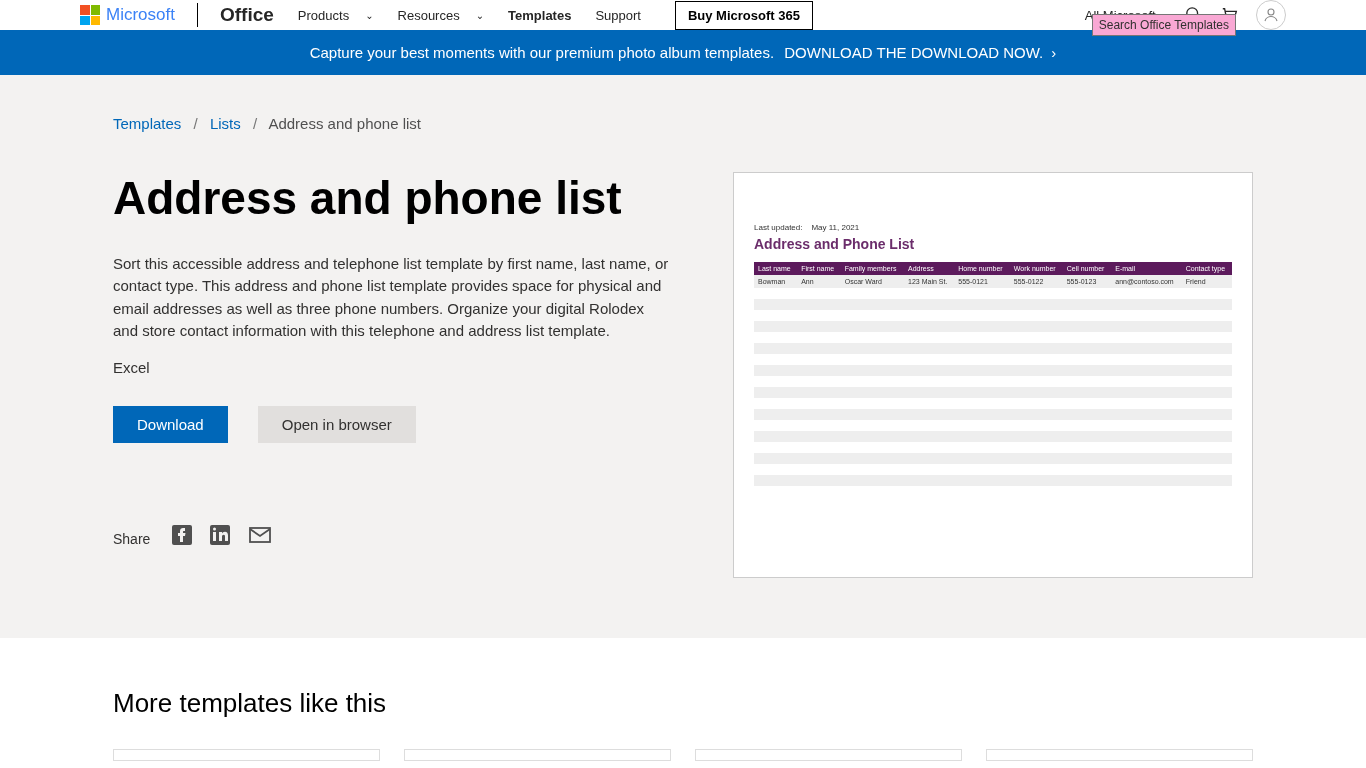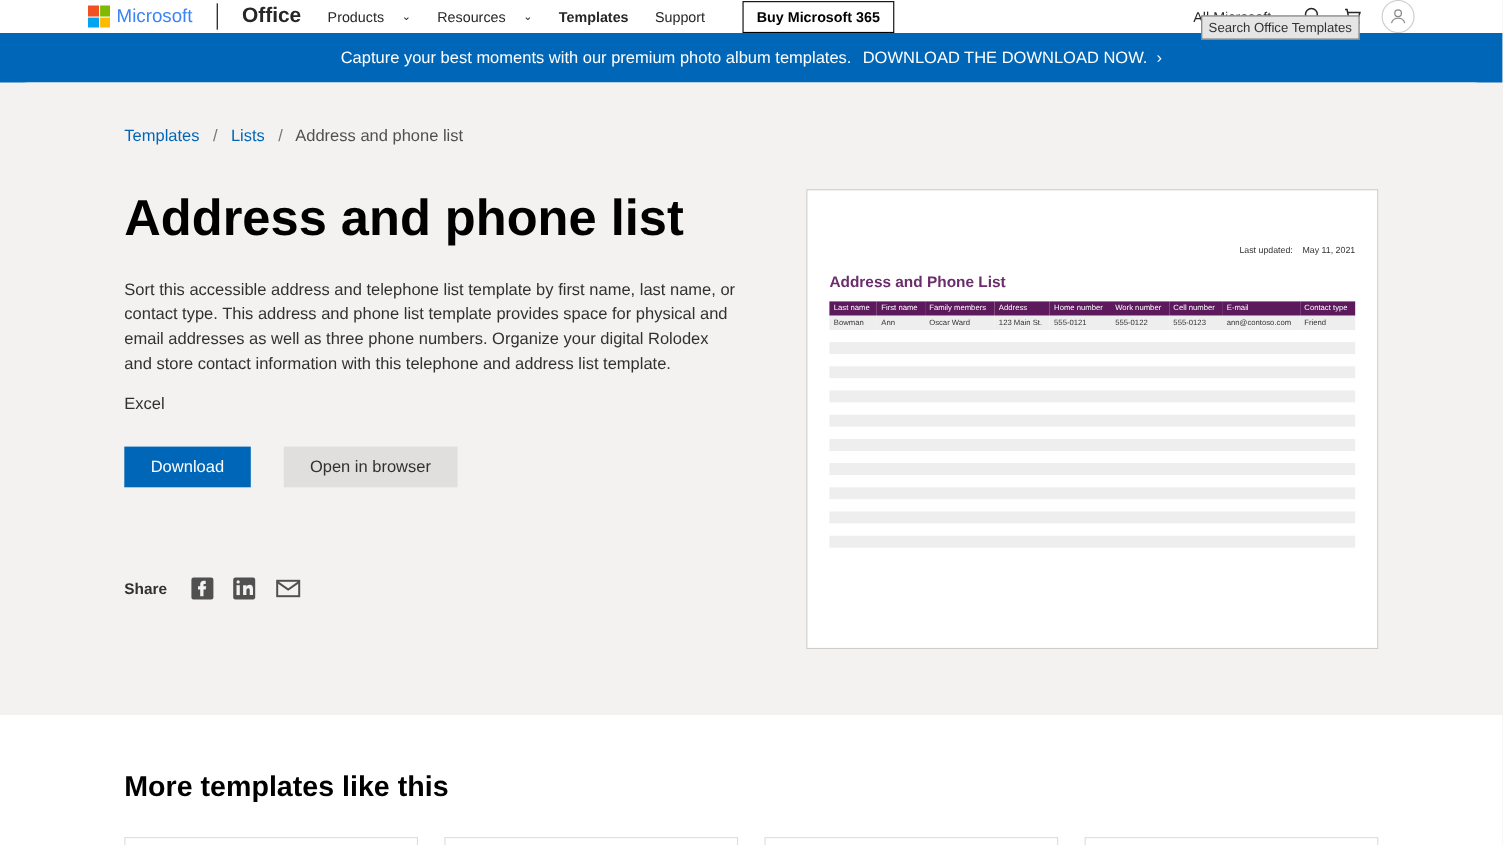--- a/index.html
+++ b/index.html
@@ -16,55 +16,55 @@
   .office-label { font-size:19px; font-weight:700; color:#262626; margin-right: 24px; }
   .nav { display:flex; gap:24px; align-items:center; }
   .nav a { color:#262626; font-size:13px; text-decoration:none; display:flex; align-items:center; gap:16px; }
   .nav a.bold { font-weight:600; }
   .chev { font-size:10px; }
   .buy-btn { border:1.5px solid #000; padding:6px 12px; font-size:13px; font-weight:600; background:#fff; margin-left:10px; }
   .top-right { position:absolute; right:80px; top:0; height:30px; display:flex; align-items:center; gap:16px; color:#262626; font-size:13px; }
   .top-right .allms { display:flex; align-items:center; gap:4px; cursor:pointer; }
   .icon-btn { width:20px; height:20px; display:flex; align-items:center; justify-content:center; cursor:pointer; }
   .avatar-circle { width:30px; height:30px; border-radius:50%; border:1px solid #ccc; display:flex; align-items:center; justify-content:center; }
-  .search-tooltip { position:absolute; top:14px; right:80px; transform:translateX(-50px); background:#e5e5e5; border:1px solid #767676; font-size:12px; padding:3px 6px; white-space:nowrap; z-index:5; }
+  .search-tooltip { position:absolute; top:14px; right:80px; transform:translateX(-50px); background:#f9a8d4; border:1px solid #767676; font-size:12px; padding:3px 6px; white-space:nowrap; z-index:5; }
   .banner { background:#0067b8; color:#fff; text-align:center; padding:14px 0; font-size:15px; }
   .banner .dl { font-weight:400; margin-left:6px; }
   .banner .arrow { margin-left:4px; }
   .content { background:#f3f2f1; padding: 40px 0 60px; border-radius: 26px; }
   .inner { max-width:1160px; margin:0 auto; padding:0 10px; }
   .breadcrumb { font-size:15px; margin-bottom:40px; }
   .breadcrumb a { color:#0067b8; text-decoration:none; }
   .breadcrumb .sep { color:#767676; margin:0 8px; }
   .breadcrumb .current { color:#505050; }
   .detail-row { display:flex; gap:60px; align-items:flex-start; }
   .left-col { flex:0 0 560px; }
   .page-title { font-size:46px; font-weight:600; color:#000; line-height:1.15; margin-bottom:28px; }
   .desc { font-size:15px; color:#323130; line-height:1.5; margin-bottom:16px; max-width:560px; }
   .app-label { font-size:15px; color:#323130; margin-bottom:30px; }
   .btn-row { display:flex; gap:30px; margin-bottom:80px; }
   .btn-primary { background:#0067b8; color:#fff; border:none; padding:10px 24px; font-size:15px; cursor:pointer; }
   .btn-secondary { background:#e1dfdd; color:#323130; border:none; padding:10px 24px; font-size:15px; cursor:pointer; }
-  .share-row { display:flex; align-items:center; gap:20px;font-weight:bold; }
+  .share-row { display:flex; align-items:flex-end; gap:20px; }
   .share-label { font-size:14px; color:#323130; }
   .share-icons { display:flex; gap:14px; }
   .share-icons .sicon { width:24px; height:24px; cursor:pointer; color:#505050; }
   .preview { flex:1; background:#fff; border:1px solid #ccc; padding:50px 20px 80px; }
   .preview-inner { position:relative; }
-  .preview-updated { text-align:right; font-size:8px; color:#333; margin-bottom:16px; }
+  .preview-updated { font-size:8px; color:#333; margin-bottom:4px; }
   .preview-title { font-size:14px; font-weight:700; color:#6b2d6b; margin-bottom:10px; }
   .ptable { width:100%; border-collapse:collapse; font-size:7px; }
   .ptable thead th { background:#5c1a5c; color:#fff; text-align:left; padding:3px 4px; font-weight:400; }
   .ptable tbody td { padding:3px 4px; color:#333; }
   .ptable tbody tr.filled td { background:#eee; }
   .ptable tbody tr.empty td { height:11px; }
   .ptable tbody tr.empty:nth-child(odd) td { background:#eee; }
   .ptable tbody tr.empty:nth-child(even) td { background:#fff; }
   .more-section { background:#fff; padding:50px 0; }
-  .more-title { font-size:26px; font-weight:700; color:#000; margin-bottom:30px; }
+  .more-title { font-size:26px; font-weight:400; color:#000; margin-bottom:30px; }
   .cards { display:flex; gap:24px; }
   .card { flex:1; height:12px; border:1px solid #ddd; background:#fff; }
 </style>
 </head>
 <body>
 
 <div class="topbar">
   <div class="ms-logo">
     <div class="ms-squares">
         <div></div>

